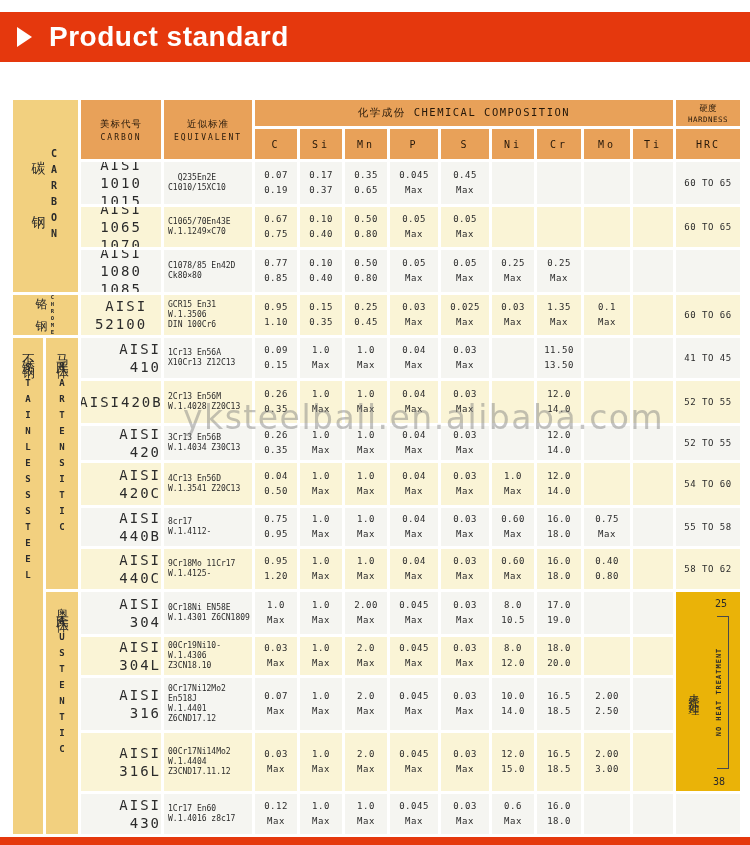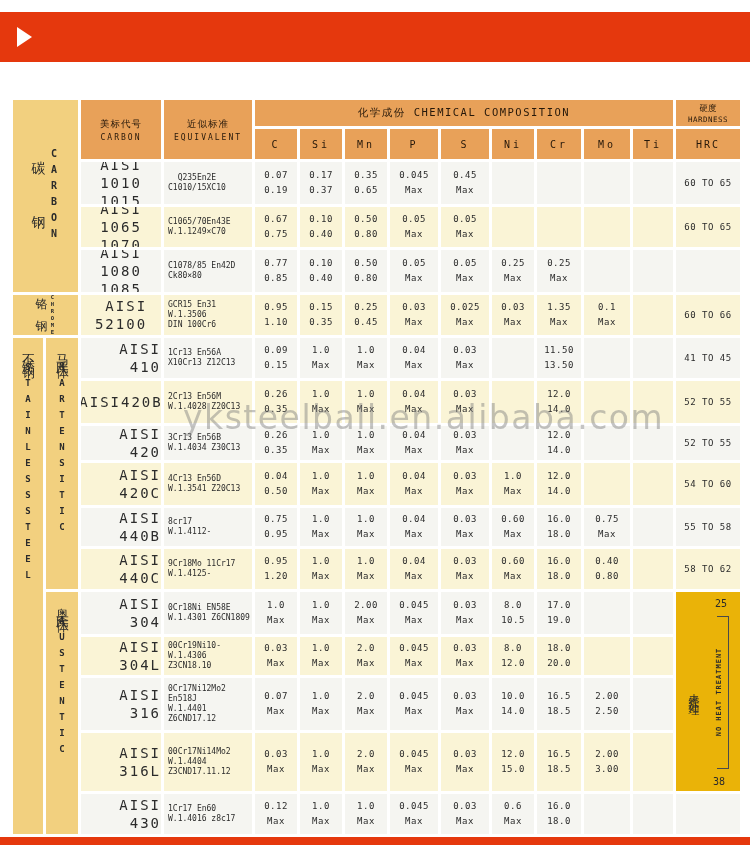--- a/index.html
+++ b/index.html
@@ -69,20 +69,21 @@
 
   
   .watermark{position:absolute;left:183px;top:398px;font-family:"DejaVu Sans",sans-serif;
              font-size:33px;letter-spacing:1.5px;color:rgba(125,125,125,0.45);z-index:5;}
 </style>
 </head>
 <body>
 
 <div class="banner" style="background:#e5380d;">
   <span class="tri"></span>
+  <span class="banner-title">Product standard</span>
 </div>
 
 <div class="table" id="grid">
 
   <div class="cat carbon-cell" style="background:#f2d07f;">
     <span class="cz">
       <span>碳</span>
       <span>钢</span>
     </span>
     <span class="v ce">CARBON</span>

